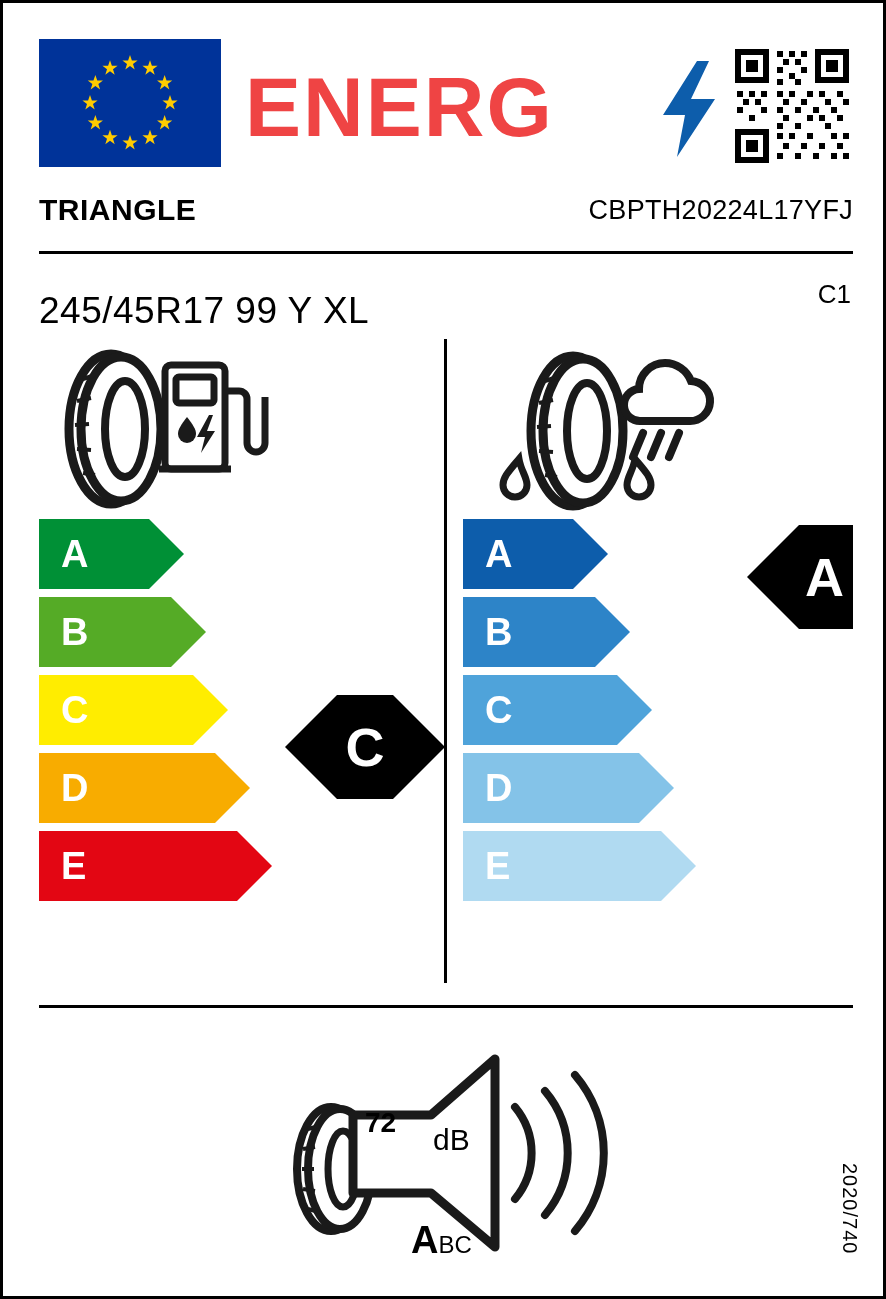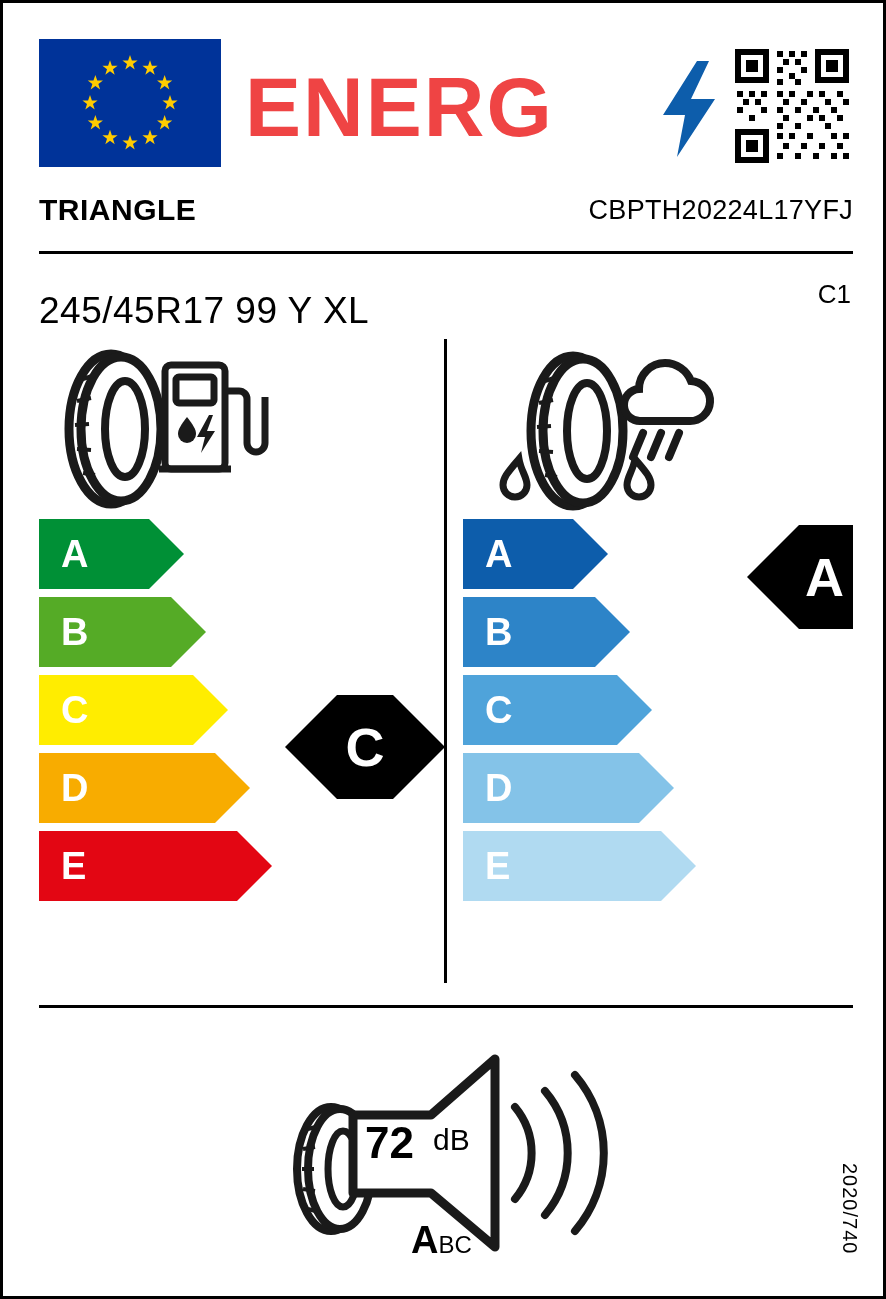--- a/index.html
+++ b/index.html
@@ -231,22 +231,22 @@
   .noise {
     position: absolute;
     left: 280px;
     top: 1034px;
     width: 330px;
     height: 230px;
   }
   .db-value {
     position: absolute;
     left: 82px;
-    top: 81px;
-    font-size: 44px;
+    top: 70px;
+    font-size: 28px;
     font-weight: bold;
   }
   .db-unit {
     position: absolute;
     left: 150px;
     top: 86px;
     font-size: 30px;
   }
   .class-letters {
     position: absolute;

